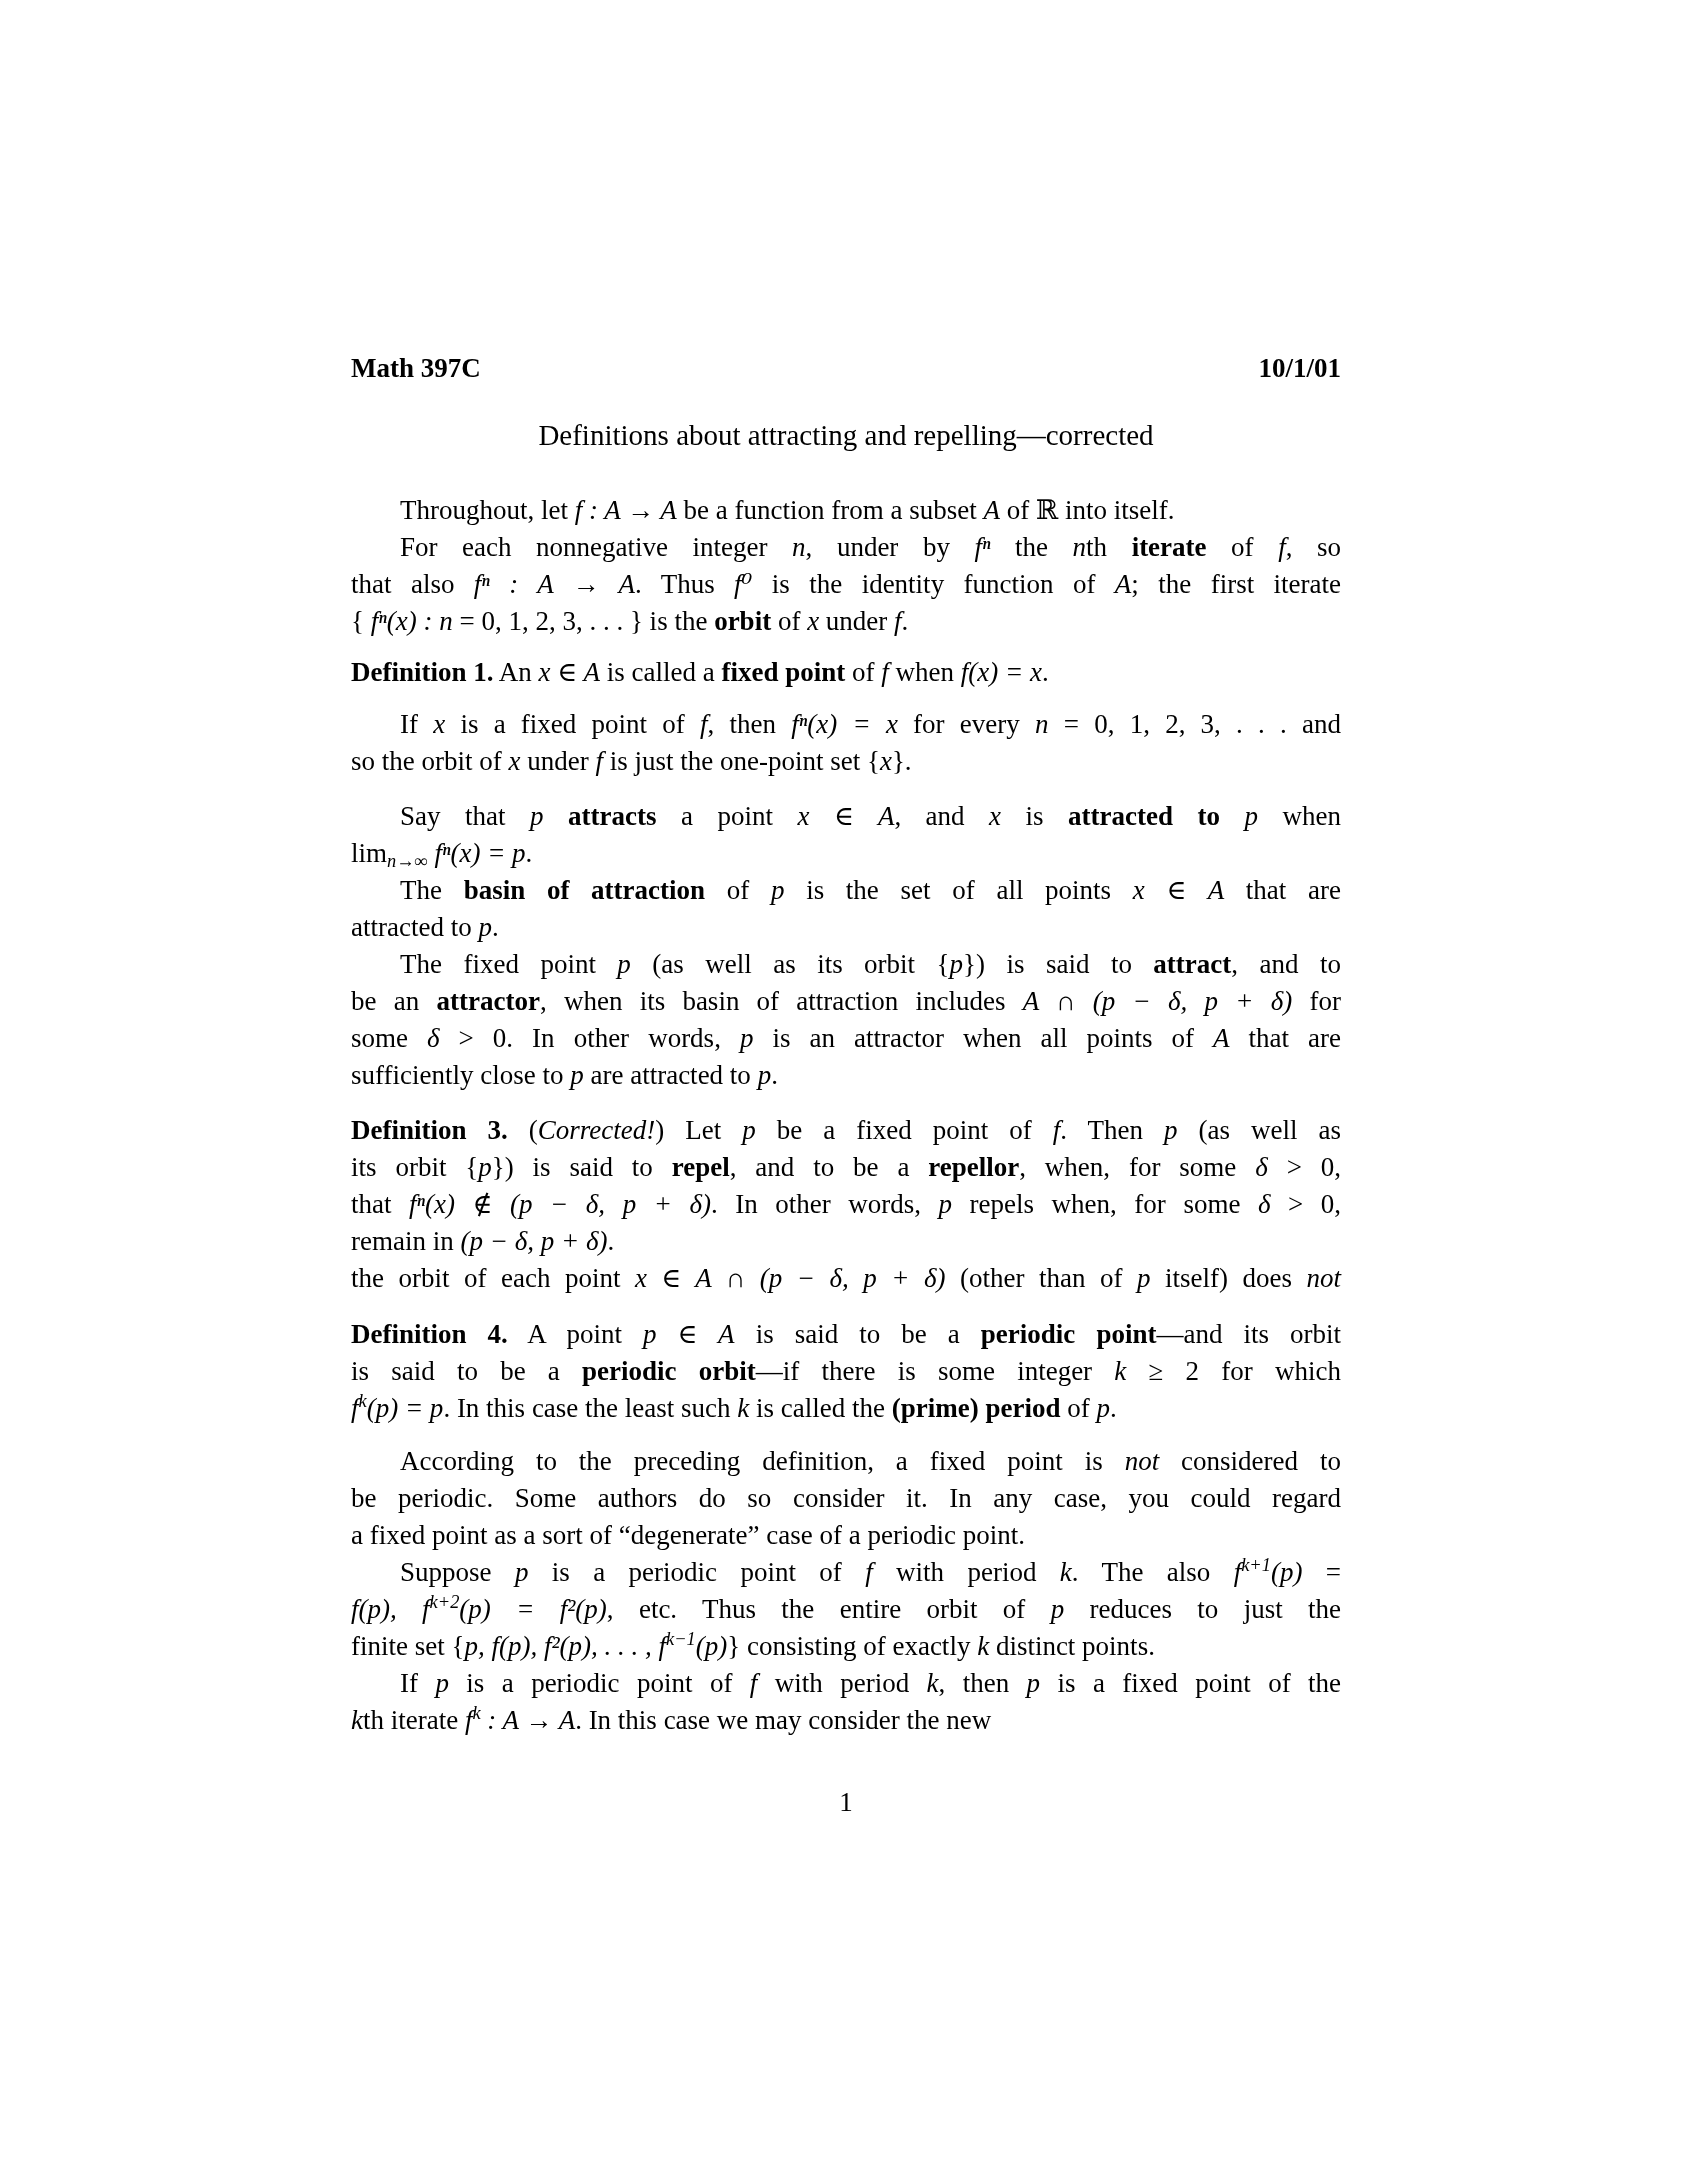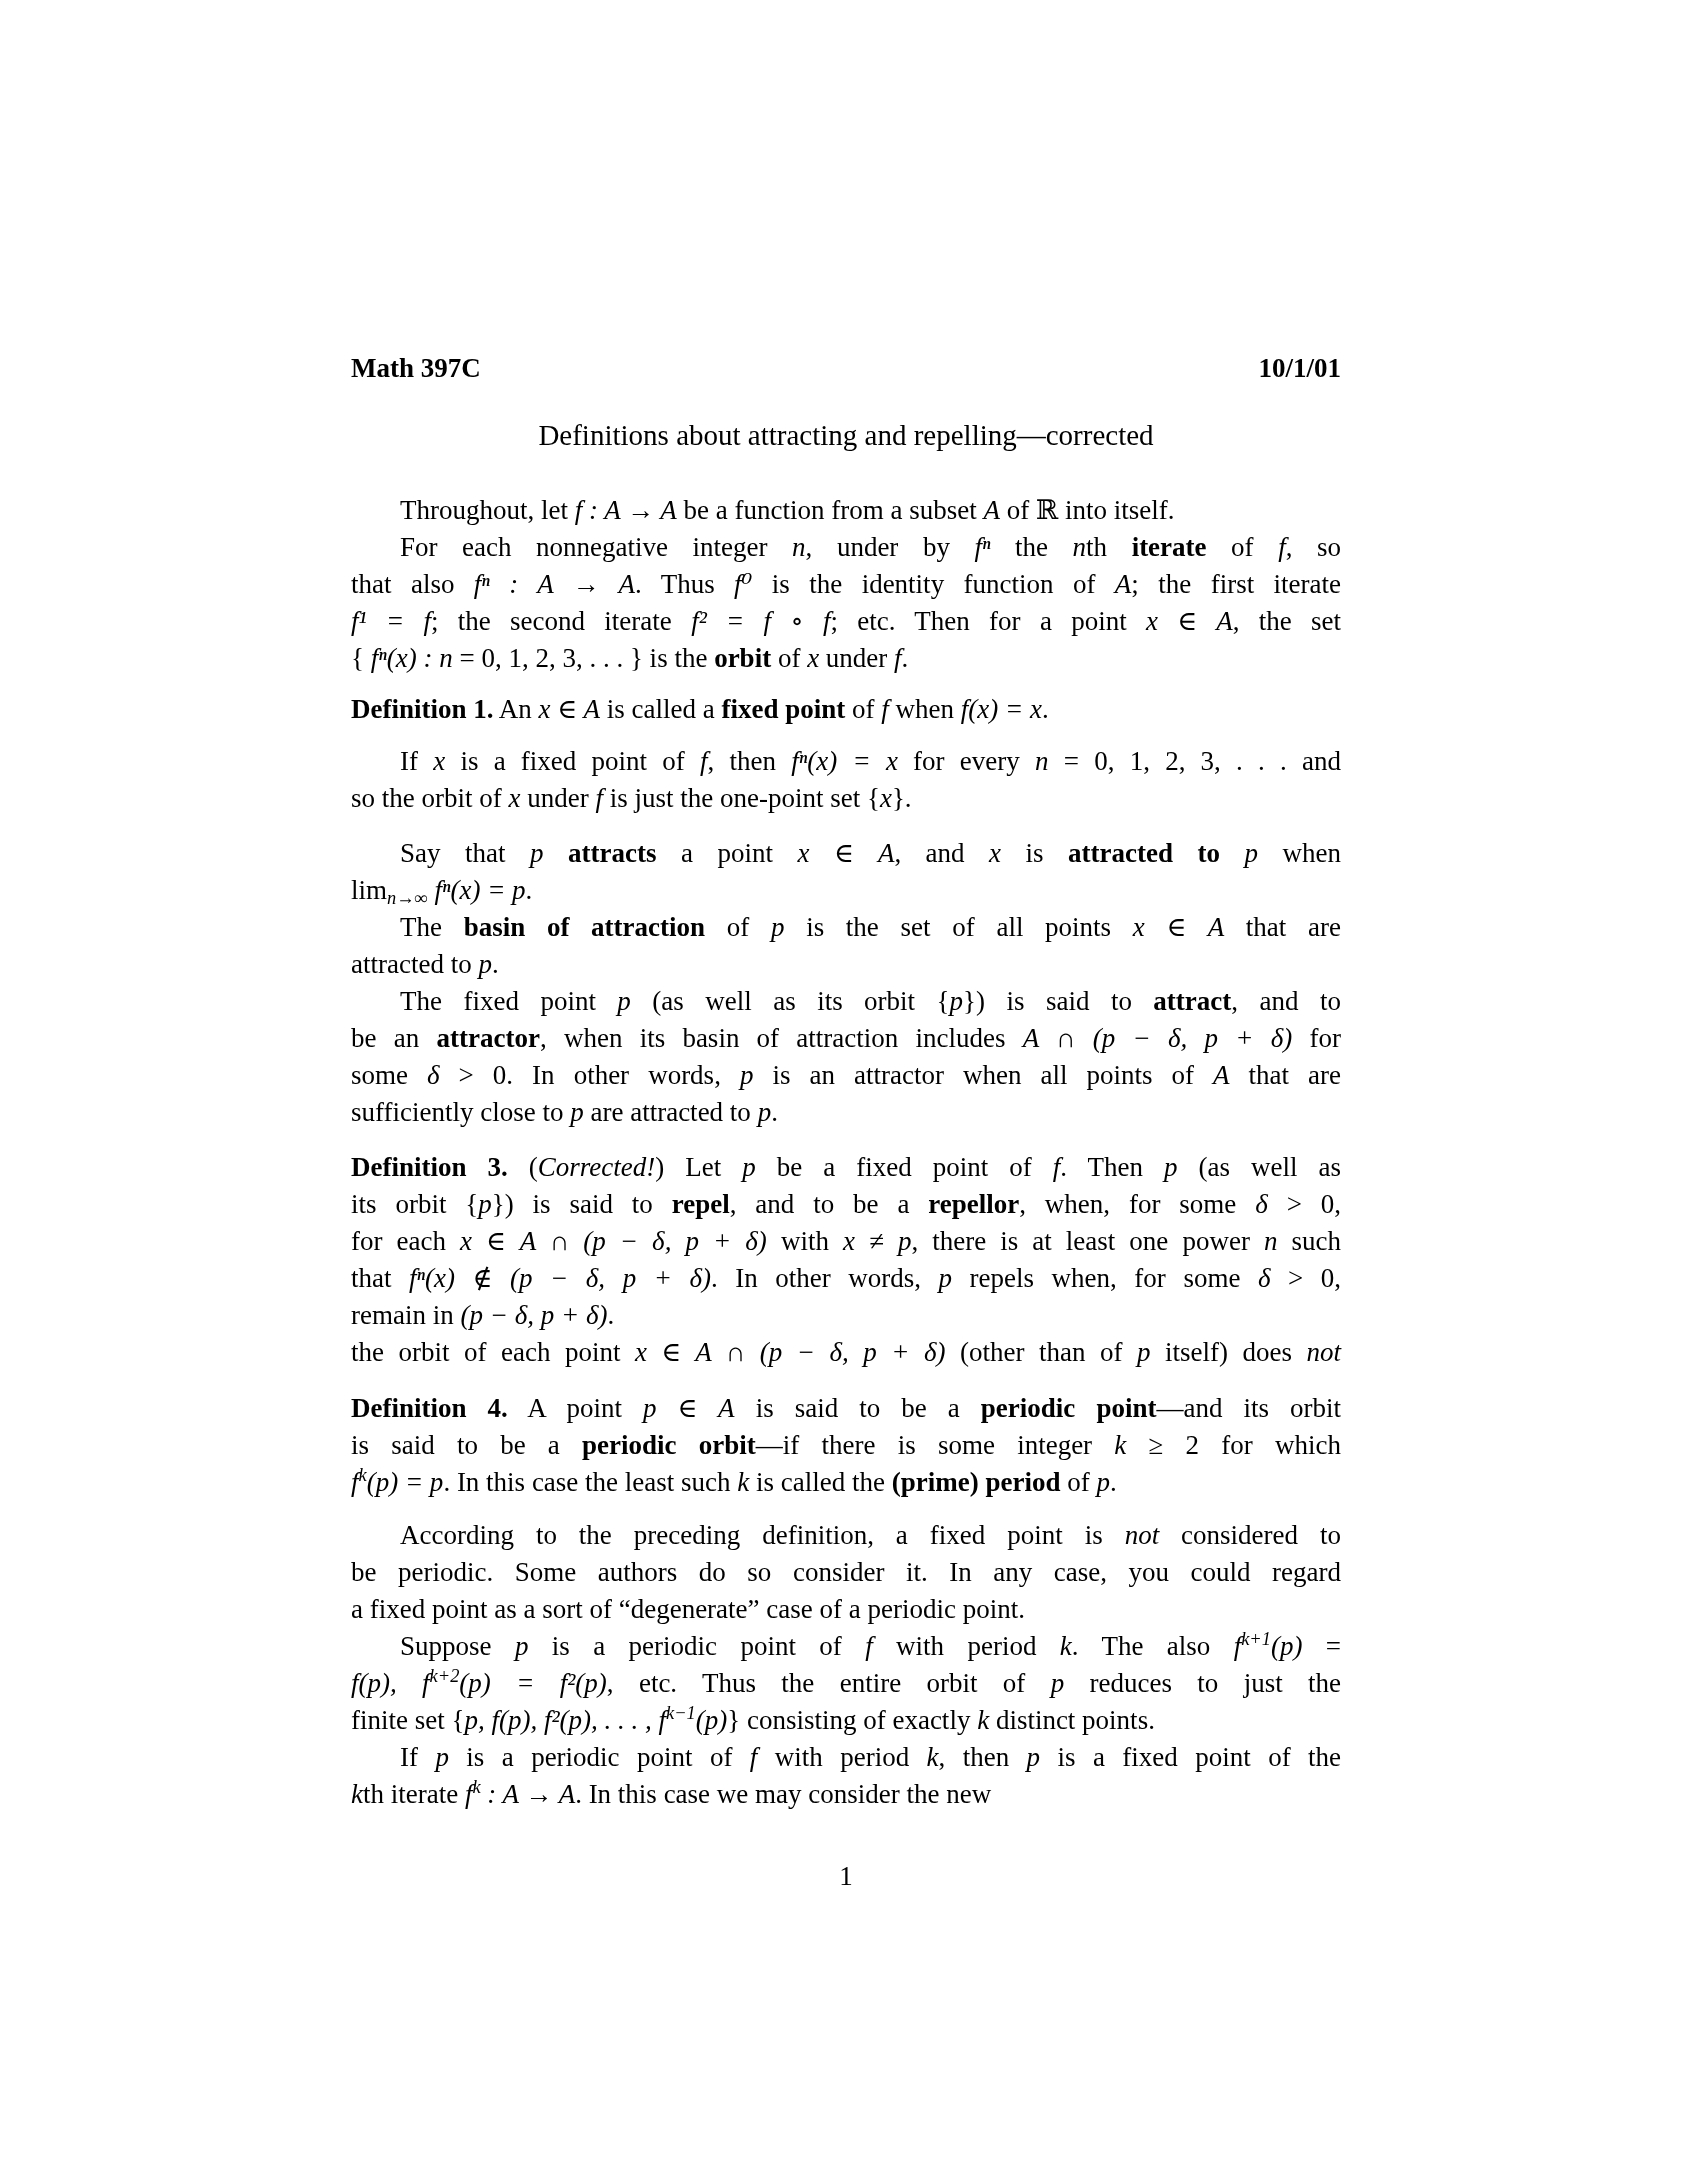--- a/index.html
+++ b/index.html
@@ -64,21 +64,20 @@
 
   <div class="title">Definitions about attracting and repelling—corrected</div>
 
   <div class="para" id="para-a">
     <div class="line ind"><span>Throughout, let </span><span class="m">f : A → A</span><span> be a function from a subset </span><span class="m">A</span><span> of ℝ into itself.</span></div>
   </div>
 
   <div class="para" id="para-b">
     <div class="line ind j"><span>For each nonnegative integer </span><span class="m">n</span><span>, under by </span><span class="m">fⁿ</span><span> the </span><span class="m">n</span><span>th </span><span class="b">iterate</span><span> of </span><span class="m">f</span><span>, so</span></div>
     <div class="line j"><span>that also </span><span class="m">fⁿ : A → A</span><span>. Thus </span><span class="m">f⁰</span><span> is the identity function of </span><span class="m">A</span><span>; the first iterate</span></div>
-    <div class="line j"><span class="m">f¹ = f</span><span>; the second iterate </span><span class="m">f² = f ∘ f</span><span>; etc. Then for a point </span><span class="m">x ∈ A</span><span>, the set</span></div>
     <div class="line"><span>{ </span><span class="m">fⁿ(x) : n</span><span> = 0, 1, 2, 3, . . . } is the </span><span class="b">orbit</span><span> of </span><span class="m">x</span><span> under </span><span class="m">f</span><span>.</span></div>
   </div>
 
   <div class="para" id="def1">
     <div class="line"><span class="b">Definition 1.</span><span> An </span><span class="m">x ∈ A</span><span> is called a </span><span class="b">fixed point</span><span> of </span><span class="m">f</span><span> when </span><span class="m">f(x) = x</span><span>.</span></div>
   </div>
 
   <div class="para" id="para-c">
     <div class="line ind j"><span>If </span><span class="m">x</span><span> is a fixed point of </span><span class="m">f</span><span>, then </span><span class="m">fⁿ(x) = x</span><span> for every </span><span class="m">n</span><span> = 0, 1, 2, 3, . . . and</span></div>
     <div class="line"><span>so the orbit of </span><span class="m">x</span><span> under </span><span class="m">f</span><span> is just the one-point set {</span><span class="m">x</span><span>}.</span></div>
@@ -91,21 +90,20 @@
     <div class="line"><span>attracted to </span><span class="m">p</span><span>.</span></div>
     <div class="line ind j"><span>The fixed point </span><span class="m">p</span><span> (as well as its orbit {</span><span class="m">p</span><span>}) is said to </span><span class="b">attract</span><span>, and to</span></div>
     <div class="line j"><span>be an </span><span class="b">attractor</span><span>, when its basin of attraction includes </span><span class="m">A ∩ (p − δ, p + δ)</span><span> for</span></div>
     <div class="line j"><span>some </span><span class="m">δ</span><span> &gt; 0. In other words, </span><span class="m">p</span><span> is an attractor when all points of </span><span class="m">A</span><span> that are</span></div>
     <div class="line"><span>sufficiently close to </span><span class="m">p</span><span> are attracted to </span><span class="m">p</span><span>.</span></div>
   </div>
 
   <div class="para" id="def3">
     <div class="line j"><span class="b">Definition 3.</span><span> (</span><span class="i">Corrected!</span><span>) Let </span><span class="m">p</span><span> be a fixed point of </span><span class="m">f</span><span>. Then </span><span class="m">p</span><span> (as well as</span></div>
     <div class="line j"><span>its orbit {</span><span class="m">p</span><span>}) is said to </span><span class="b">repel</span><span>, and to be a </span><span class="b">repellor</span><span>, when, for some </span><span class="m">δ</span><span> &gt; 0,</span></div>
-    <div class="line j"><span>for each </span><span class="m">x ∈ A ∩ (p − δ, p + δ)</span><span> with </span><span class="m">x ≠ p</span><span>, there is at least one power </span><span class="m">n</span><span> such</span></div>
     <div class="line j"><span>that </span><span class="m">fⁿ(x) ∉ (p − δ, p + δ)</span><span>. In other words, </span><span class="m">p</span><span> repels when, for some </span><span class="m">δ</span><span> &gt; 0,</span></div>
     <div class="line"><span>remain in </span><span class="m">(p − δ, p + δ)</span><span>.</span></div>
     <div class="line j"><span>the orbit of each point </span><span class="m">x ∈ A ∩ (p − δ, p + δ)</span><span> (other than of </span><span class="m">p</span><span> itself) does </span><span class="i">not</span></div>
   </div>
 
   <div class="para" id="def4">
     <div class="line j"><span class="b">Definition 4.</span><span> A point </span><span class="m">p ∈ A</span><span> is said to be a </span><span class="b">periodic point</span><span>—and its orbit</span></div>
     <div class="line j"><span>is said to be a </span><span class="b">periodic orbit</span><span>—if there is some integer </span><span class="m">k</span><span> ≥ 2 for which</span></div>
     <div class="line"><span class="m">f</span><span class="m sup">k</span><span class="m">(p) = p</span><span>. In this case the least such </span><span class="m">k</span><span> is called the </span><span class="b">(prime) period</span><span> of </span><span class="m">p</span><span>.</span></div>
   </div>

